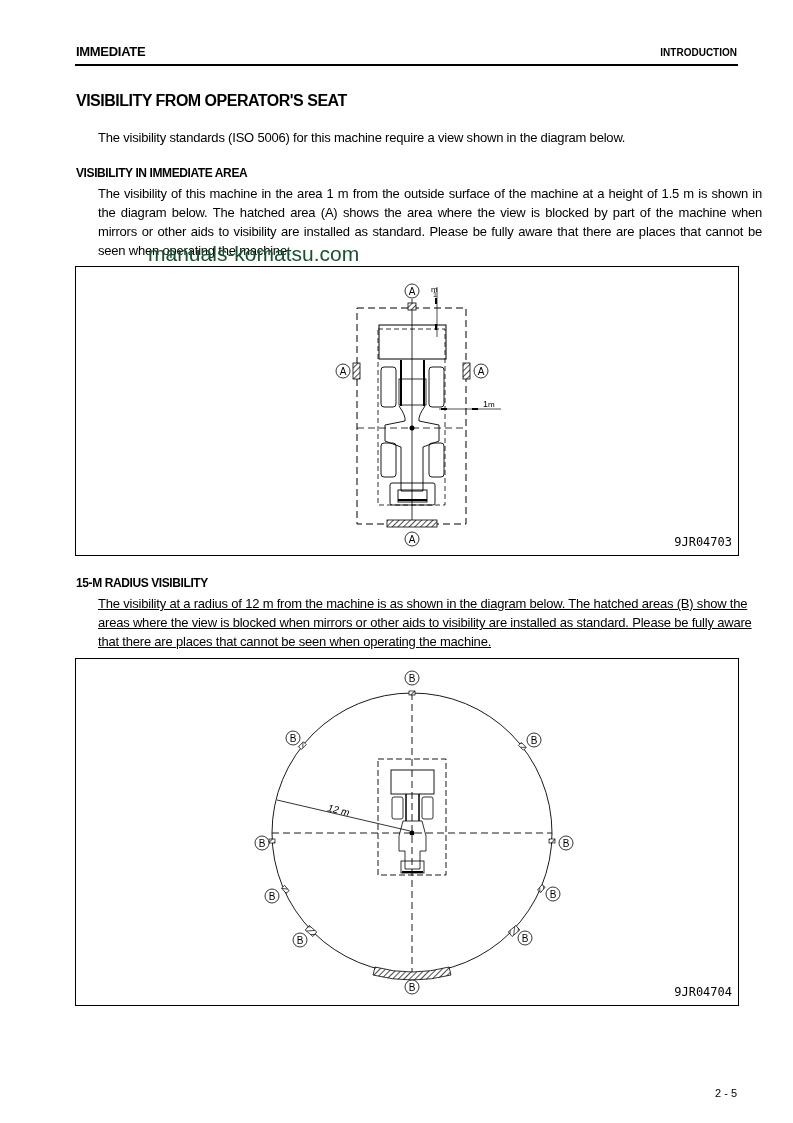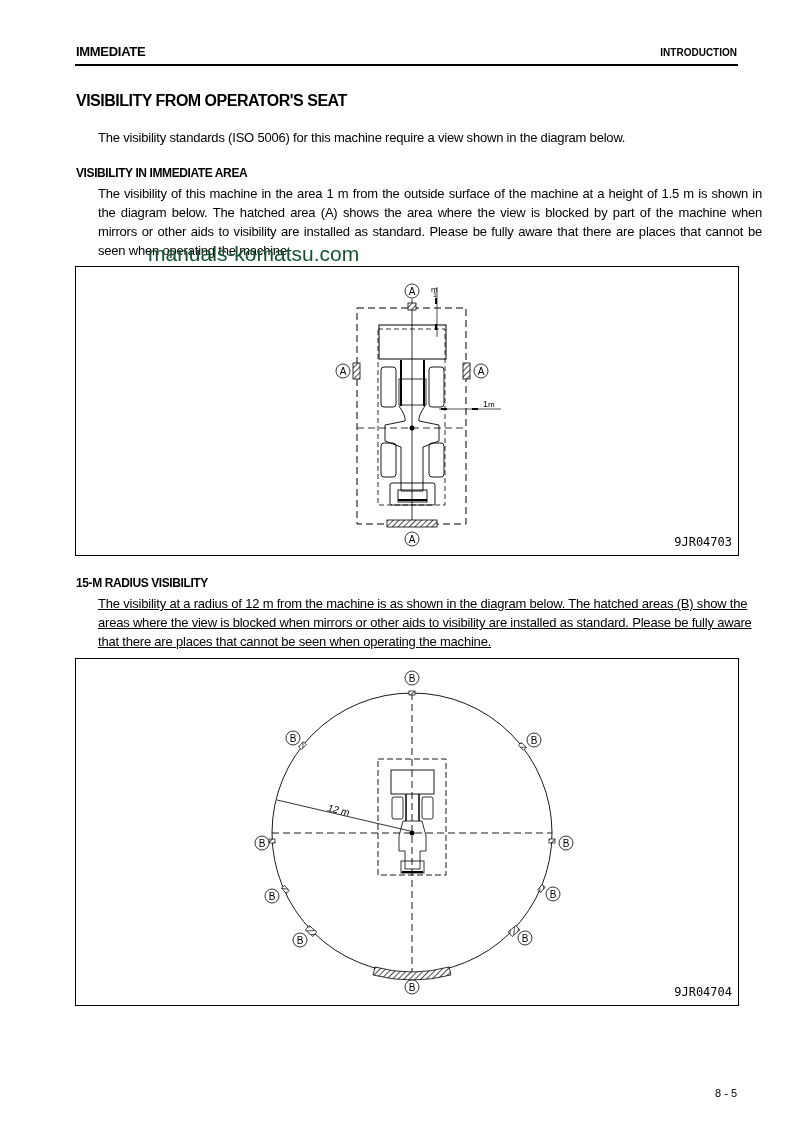--- a/index.html
+++ b/index.html
@@ -155,13 +155,13 @@
         <text x="299" y="943">B</text>
       <circle cx="524" cy="937" r="7" fill="#fff" stroke="#000" stroke-width="0.8"></circle>
         <text x="524" y="941">B</text>
       <circle cx="411" cy="986" r="7" fill="#fff" stroke="#000" stroke-width="0.8"></circle>
         <text x="411" y="990">B</text>
     </g>
   </svg>
   <div class="fig-id">9JR04704</div>
 </div>
 
-<div class="pagenum">8 - 5</div>
+<div class="pagenum">2 - 5</div>
 
 </body></html>

